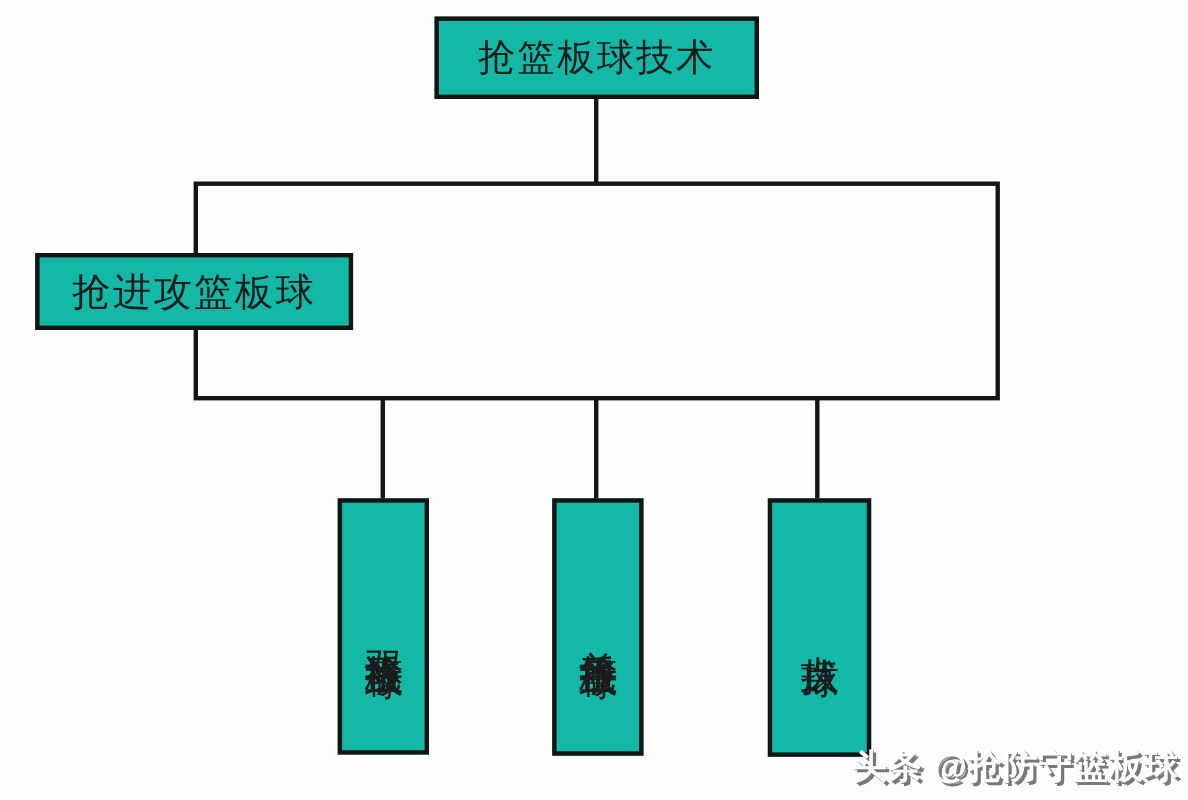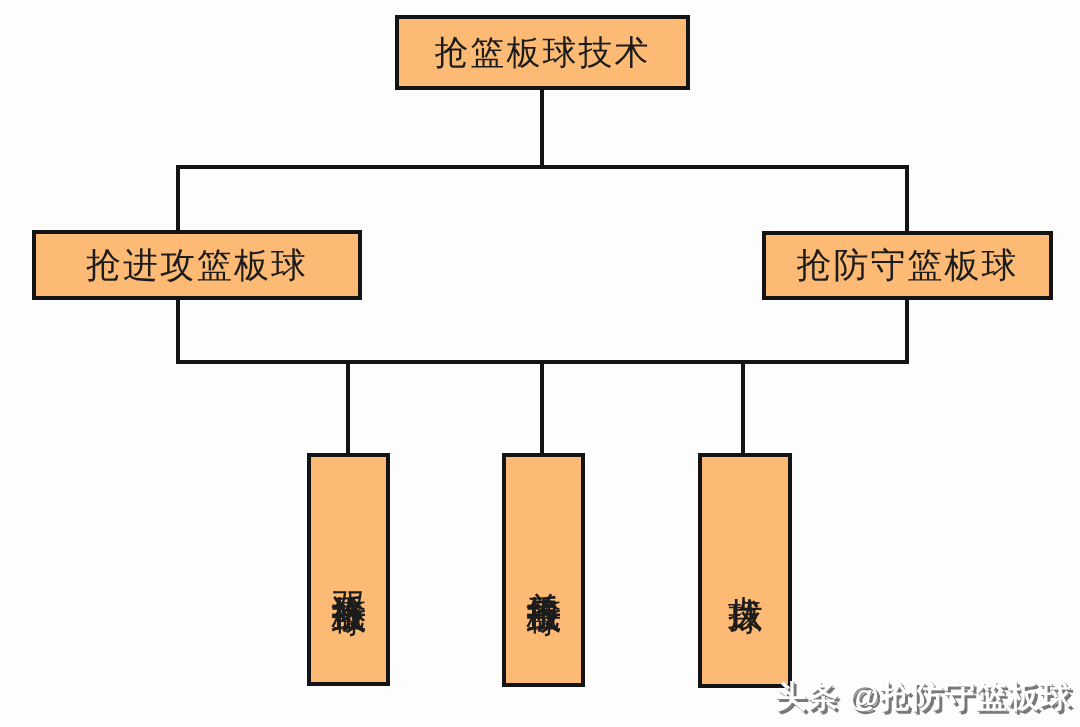--- a/index.html
+++ b/index.html
@@ -10,21 +10,21 @@
   .canvas {
     position: relative;
     width: 1080px;
     height: 727px;
     background: #fdfdfd;
     overflow: hidden;
     font-family: "Liberation Serif", "DejaVu Serif", serif;
   }
   .node {
     position: absolute;
-    background: #fdba74;
+    background: #14b8a6;
     border: 4px solid #141414;
     box-sizing: border-box;
     display: flex;
     align-items: center;
     justify-content: center;
     color: #1c1c1c;
     z-index: 2;
   }
   .node.h-node {
     font-size: 35px;
@@ -47,21 +47,21 @@
     position: absolute;
     border: 4px solid #141414;
     box-sizing: border-box;
     background: transparent;
     z-index: 1;
   }
   
   #root-node       { left: 395px; top: 15px;  width: 295px; height: 75px;  font-size: 34px; }
   #root-stub       { left: 540px; top: 88px;  width: 4px;   height: 79px; }
   #connector-frame { left: 176px; top: 165px; width: 733px; height: 199px; }
-  #offense-node    { left: 32px;  top: 230px; width: 330px; height: 70px; }
+  #offense-node    { left: 32px;  top: 230px; width: 289px; height: 70px; }
   #defense-node    { left: 762px; top: 231px; width: 291px; height: 69px; }
   #drop-line-1     { left: 346px; top: 361px; width: 4px;   height: 93px; }
   #drop-line-2     { left: 540px; top: 361px; width: 4px;   height: 93px; }
   #drop-line-3     { left: 741px; top: 361px; width: 4px;   height: 93px; }
   #leaf-node-1     { left: 307px; top: 453px; width: 83px;  height: 233px; }
   #leaf-node-2     { left: 502px; top: 453px; width: 83px;  height: 234px; }
   #leaf-node-3     { left: 698px; top: 453px; width: 94px;  height: 235px; }
   .watermark {
     position: absolute;
     right: 8px;
@@ -82,21 +82,20 @@
 <div class="canvas">
 
   <div class="node h-node" id="root-node">抢篮板球技术</div>
 
   <div class="line" id="root-stub"></div>
 
   <div class="frame" id="connector-frame"></div>
 
   <div class="node h-node" id="offense-node">抢进攻篮板球</div>
 
-  <div class="node h-node" id="defense-node">抢防守篮板球</div>
 
   <div class="line" id="drop-line-1"></div>
   <div class="line" id="drop-line-2"></div>
   <div class="line" id="drop-line-3"></div>
 
   <div class="node v-node" id="leaf-node-1">双手抢篮板球</div>
 
   <div class="node v-node" id="leaf-node-2">单手抢篮板球</div>
 
   <div class="node v-node" id="leaf-node-3">点拨球</div>

